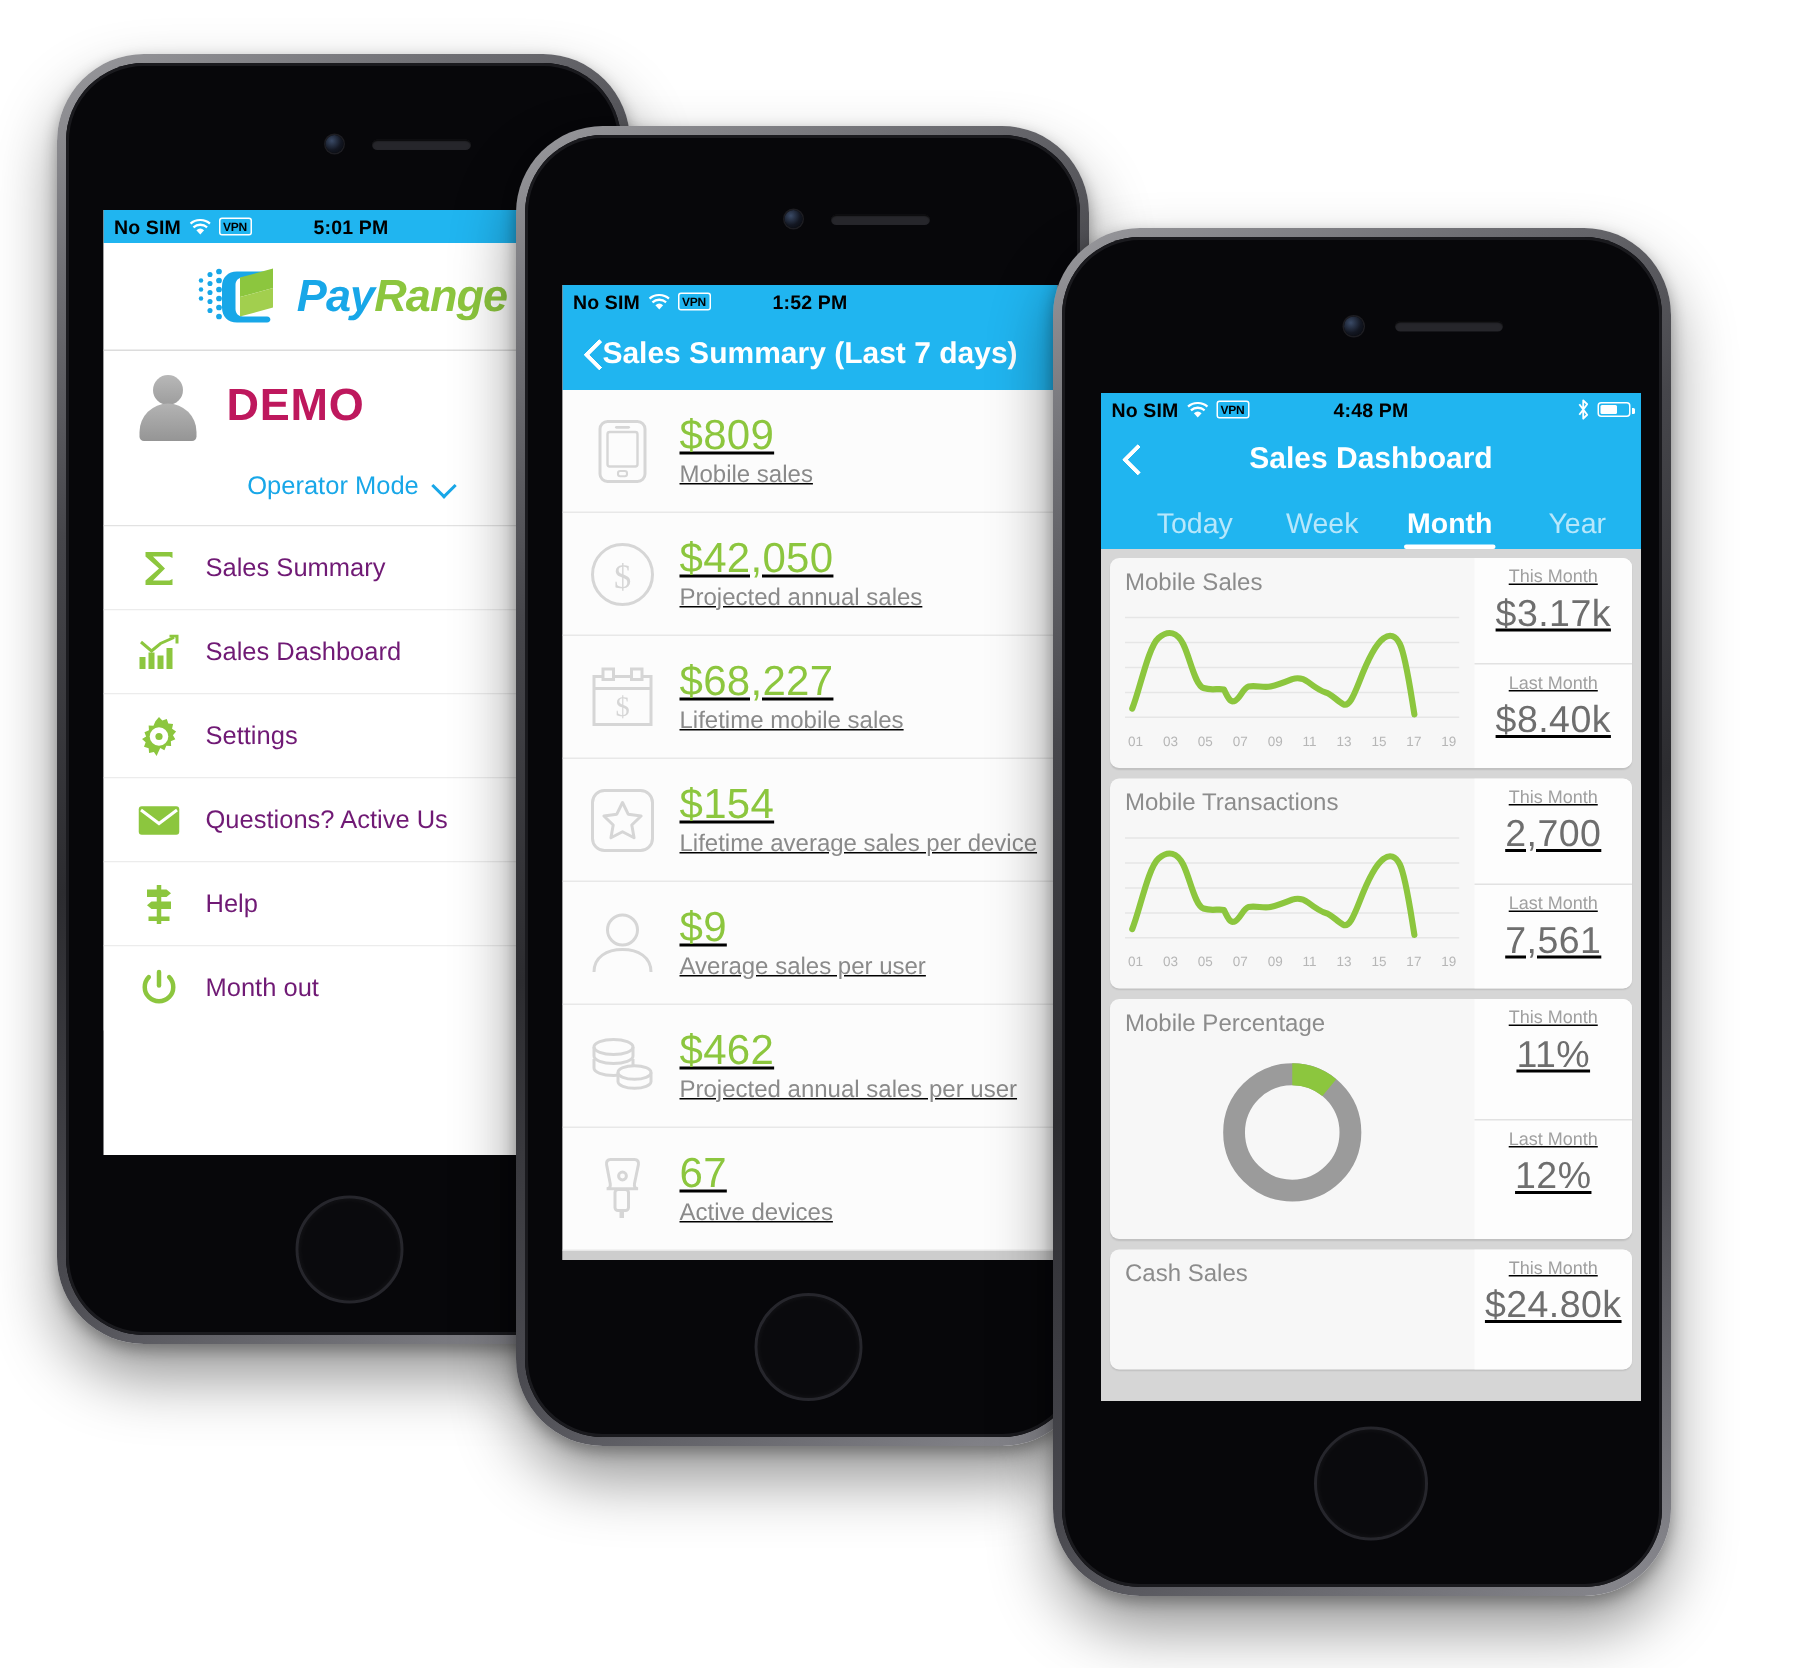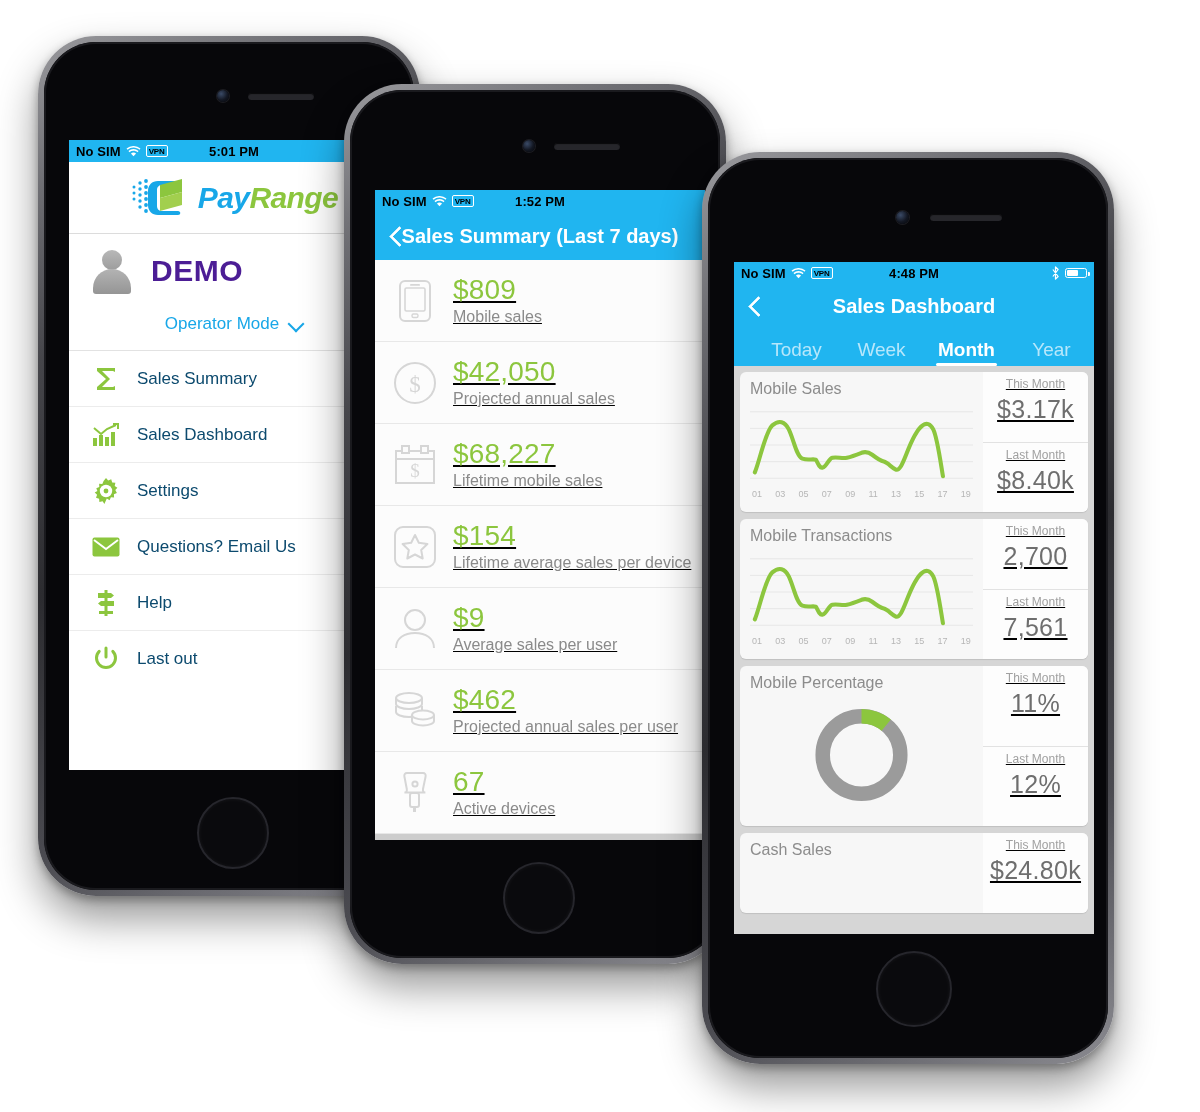--- a/index.html
+++ b/index.html
@@ -105,42 +105,42 @@
   .avatar { width:46px; height:46px; position:relative; flex:none; }
   .avatar .head {
     position:absolute; left:13px; top:2px; width:20px; height:20px; border-radius:50%;
     background: linear-gradient(180deg,#b8b8b8,#9d9d9d);
   }
   .avatar .body {
     position:absolute; left:4px; top:21px; width:38px; height:25px;
     border-radius: 19px 19px 3px 3px;
     background: linear-gradient(180deg,#b3b3b3,#959595);
   }
-  .username { font-size: 30px; font-weight: bold; color:#4c1d95; margin-left:16px; letter-spacing:.5px;}
+  .username { font-size: 30px; font-weight: bold; color:#be185d; margin-left:16px; letter-spacing:.5px;}
 
   .mode-row {
     display:flex; align-items:center; justify-content:center; gap:10px;
     padding: 14px 0 16px; background:#fff;
     border-bottom: 1px solid #e2e2e2;
   }
   .mode-label { color:#18a7e8; font-size: 17px; }
   .chev-down { width:14px; height:14px; position:relative; }
   .chev-down::before {
     content:""; position:absolute; left:1px; top:1px; width:10px; height:10px;
     border-right:2.4px solid #18a7e8; border-bottom:2.4px solid #18a7e8;
     transform: rotate(45deg);
   }
 
   .menu-item {
     display:flex; align-items:center; height: 56px;
     padding: 0 16px 0 20px; background:#fff;
     border-bottom: 1px solid #ececec;
   }
   .menu-ico { width:34px; height:30px; flex:none; color:#8cc63e; display:flex; align-items:center; justify-content:center;}
-  .menu-label { margin-left:14px; font-size:17px; color:#0c4a6e; flex:1; white-space:nowrap;}
+  .menu-label { margin-left:14px; font-size:17px; color:#701a75; flex:1; white-space:nowrap;}
   .chev-right { width:13px; height:13px; position:relative; flex:none; }
   .chev-right::before{
     content:""; position:absolute; left:1px; top:1px; width:9px; height:9px;
     border-top:2.6px solid #2cb2ee; border-right:2.6px solid #2cb2ee;
     transform: rotate(45deg);
   }
 
   
   .sumrow {
     display:flex; align-items:center; height: 82px;
@@ -287,21 +287,21 @@
           <span class="chev-right"></span>
         </div>
 
         <div class="menu-item">
           <span class="menu-ico">
             <svg width="28" height="20" viewBox="0 0 28 20">
               <rect x="0.5" y="0.5" width="27" height="19" rx="2" fill="#8cc63e"></rect>
               <path d="M2 3l12 9 12-9" stroke="#fff" stroke-width="2" fill="none"></path>
             </svg>
           </span>
-          <span class="menu-label">Questions? Email Us</span>
+          <span class="menu-label">Questions? Active Us</span>
           <span class="chev-right"></span>
         </div>
 
         <div class="menu-item">
           <span class="menu-ico">
             <svg width="26" height="26" viewBox="0 0 26 26">
               <rect x="11.5" y="0" width="3" height="26" fill="#8cc63e"></rect>
               <path d="M5 3h13l3 2.5L18 8H5Z" fill="#8cc63e"></path>
               <path d="M21 11H8l-3 2.5L8 16h13Z" fill="#8cc63e"></path>
               <rect x="6" y="21" width="14" height="3" fill="#8cc63e"></rect>
@@ -311,21 +311,21 @@
           <span class="chev-right"></span>
         </div>
 
         <div class="menu-item" style="border-bottom:none;">
           <span class="menu-ico">
             <svg width="26" height="26" viewBox="0 0 26 26">
               <path d="M6.2 5.4A9.5 9.5 0 1 0 19.8 5.4" stroke="#8cc63e" stroke-width="3" fill="none" stroke-linecap="round"></path>
               <rect x="11.5" y="0.5" width="3" height="12" rx="1.5" fill="#8cc63e"></rect>
             </svg>
           </span>
-          <span class="menu-label">Last out</span>
+          <span class="menu-label">Month out</span>
         </div>
       </div>
     </div>
   </div>
 
   <div class="phone" style="left:344px; top:84px; width:382px; height:880px;">
     <div class="phone-inner">
       <div class="cam" style="left:173px; top:50px; width:12px; height:12px;"></div>
       <div class="speaker" style="left:204px; top:53px; width:66px; height:7px;"></div>
       <div class="home" style="left:153px; top:772px; width:72px; height:72px;"></div>

